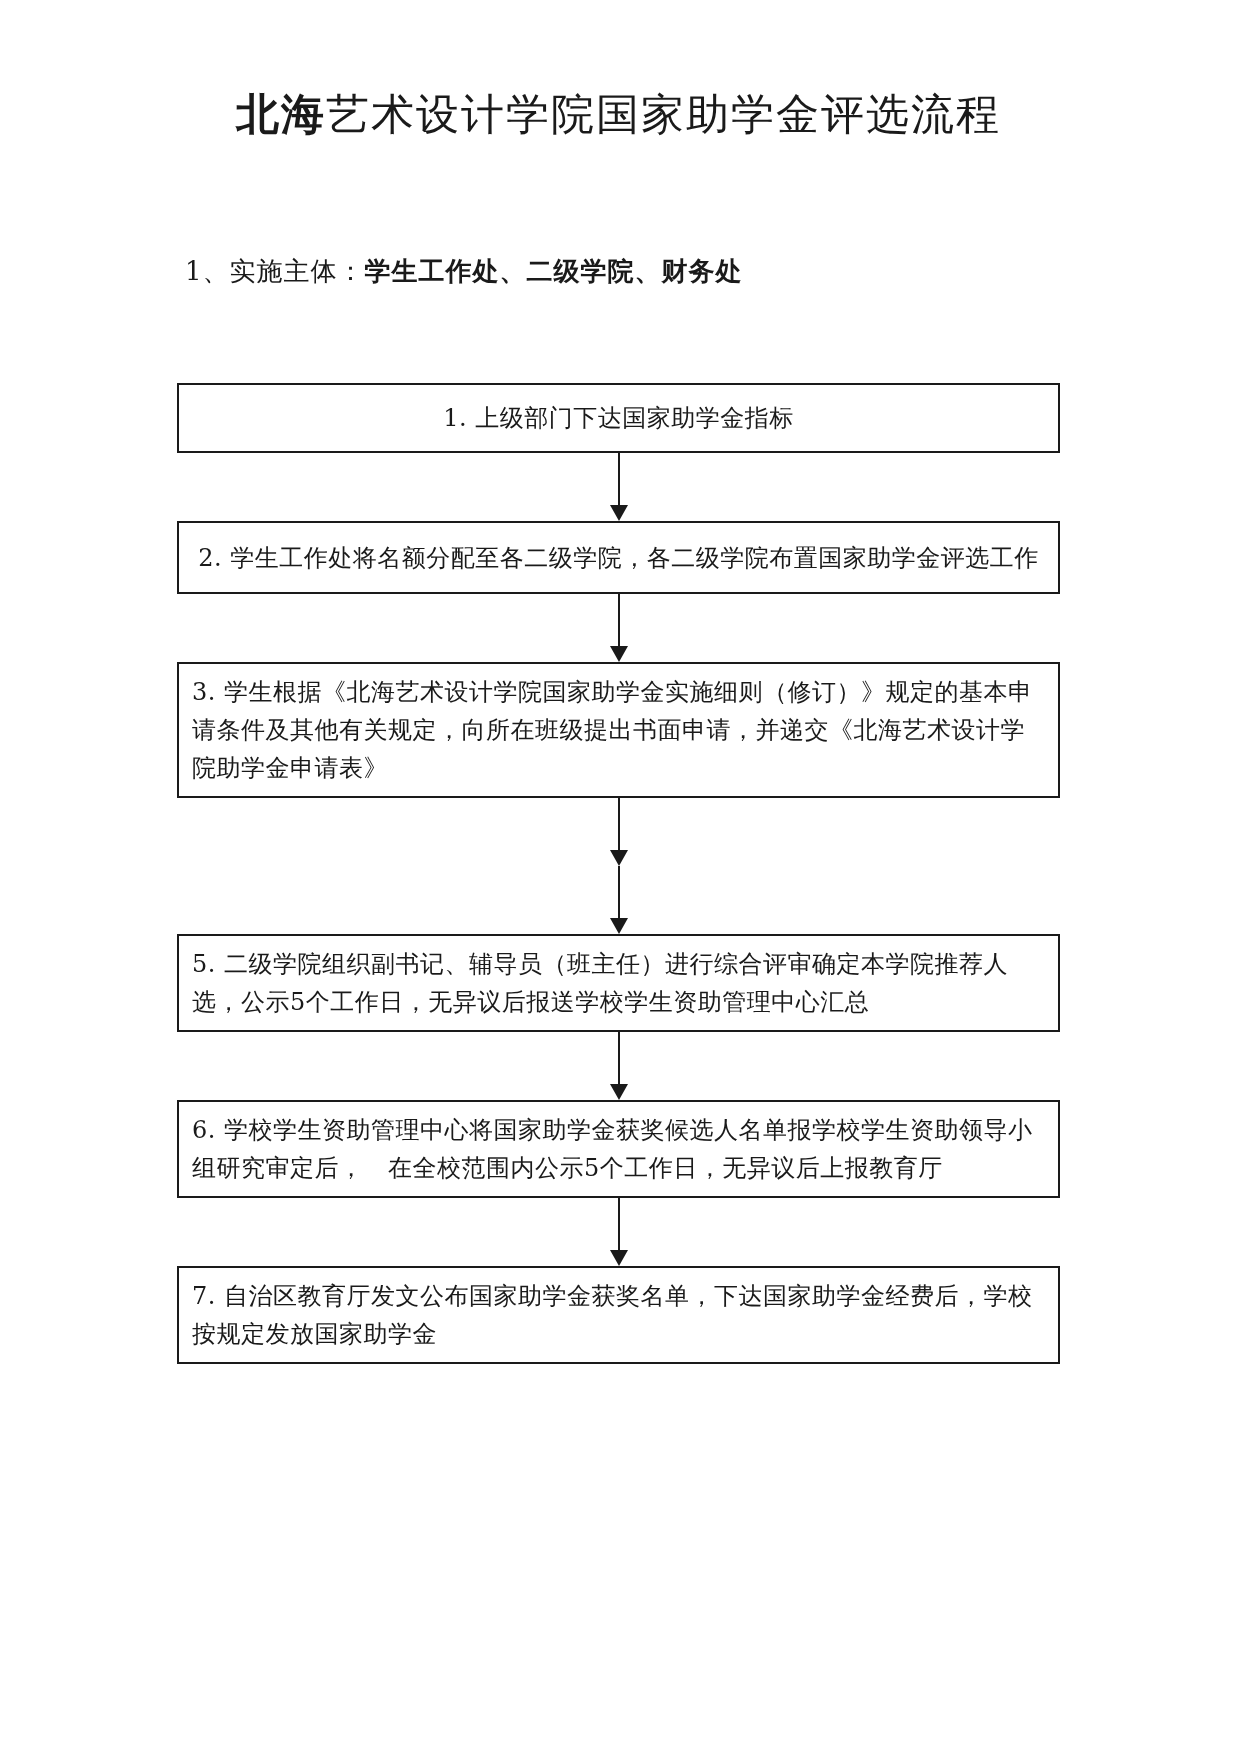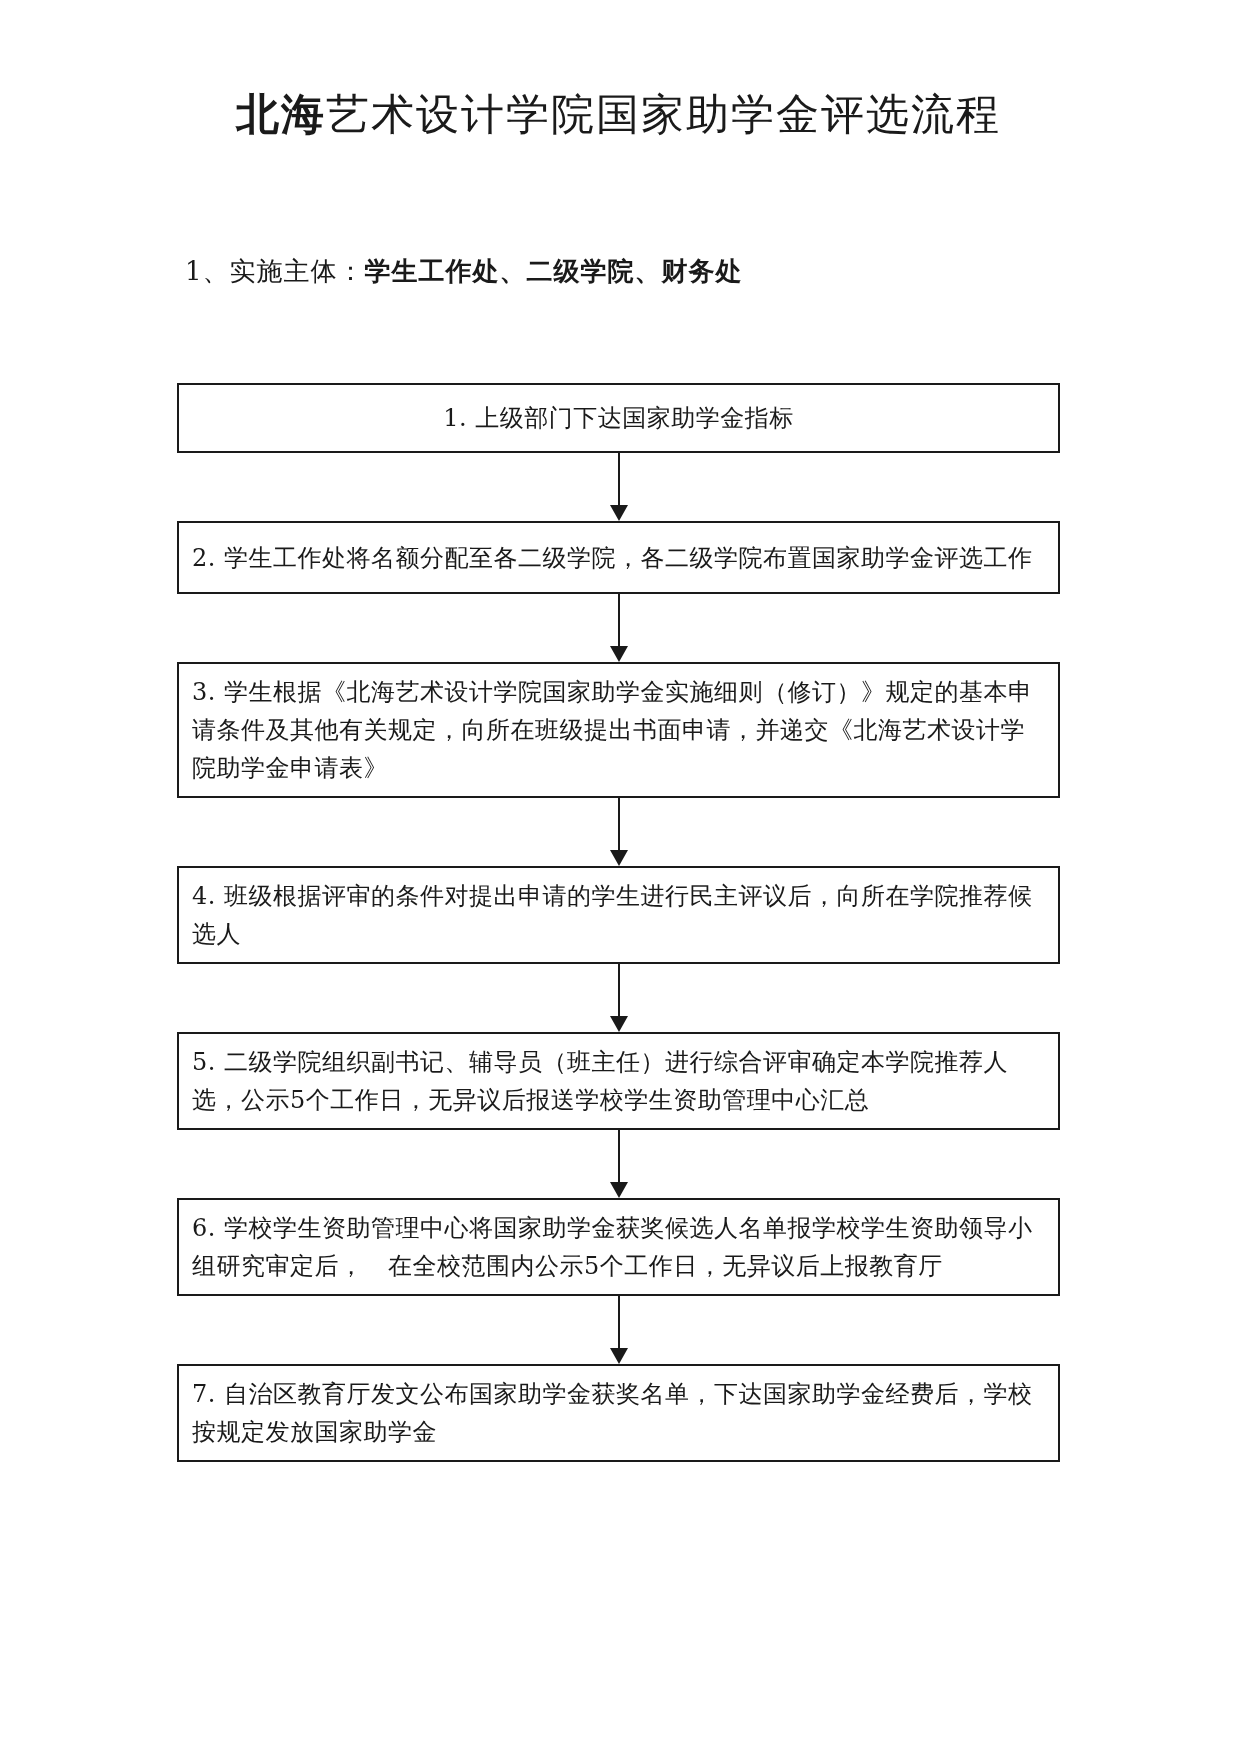--- a/index.html
+++ b/index.html
@@ -52,20 +52,21 @@
   
   .flow{margin-top:97px;}
   .flow-box{
     width:883px;
     border:2px solid var(--ink);
     background:var(--paper);
     font-size:24px;
     line-height:38px;
     padding:9px 13px;
     letter-spacing:0.5px;
+    justify-content:center;
   }
   .box-center{
     display:flex;
     align-items:center;
     justify-content:center;
     text-align:left;
   }
   .box-vcenter{
     display:flex;
     align-items:center;
@@ -123,23 +124,20 @@
 
     <div class="flow-box" style="min-height:120px">
       <span>3. 学生根据《北海艺术设计学院国家助学金实施细则（修订）》规定的基本申请条件及其他有关规定，向所在班级提出书面申请，并递交《北海艺术设计学院助学金申请表》</span>
     </div>
 
     <div class="flow-arrow">
       <span class="arrow-line"></span>
       <span class="arrow-head"></span>
     </div>
 
-    <div class="flow-box" style="min-height:95px">
-      <span>4. 班级根据评审的条件对提出申请的学生进行民主评议后，向所在学院推荐候选人</span>
-    </div>
 
     <div class="flow-arrow">
       <span class="arrow-line"></span>
       <span class="arrow-head"></span>
     </div>
 
     <div class="flow-box" style="min-height:97px">
       <span>5. 二级学院组织副书记、辅导员（班主任）进行综合评审确定本学院推荐人选，公示5个工作日，无异议后报送学校学生资助管理中心汇总</span>
     </div>
 

